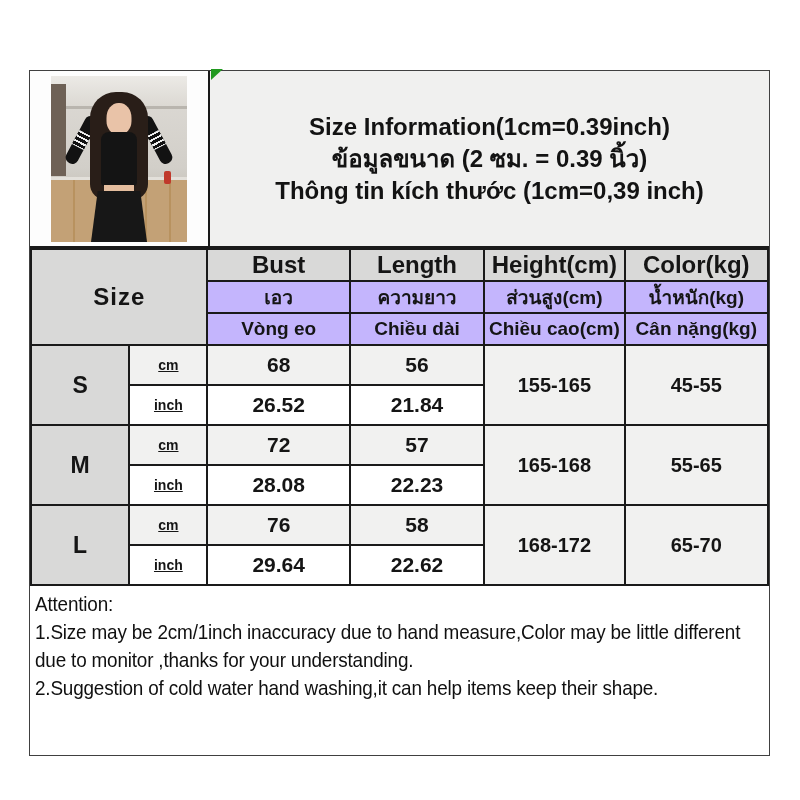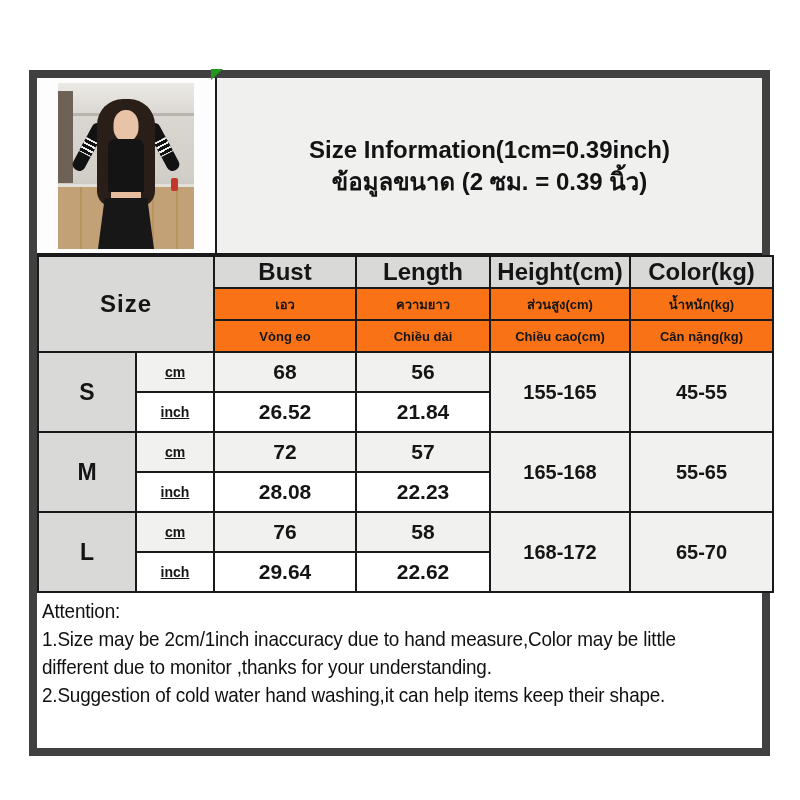--- a/index.html
+++ b/index.html
@@ -1,18 +1,18 @@
 <!DOCTYPE html>
 <html><head>
 <meta charset="utf-8">
 <style>
   html,body{margin:0;padding:0;background:#ffffff;}
   .stage{position:relative;width:800px;height:800px;background:#ffffff;overflow:hidden;
          font-family:"Liberation Sans","DejaVu Sans",sans-serif;color:#151515;}
-  .box{position:absolute;left:29px;top:70px;width:741px;height:686px;border:8px solid #404040;
+  .box{position:absolute;left:29px;top:70px;width:741px;height:686px;border:1px solid #404040;
        background:#ffffff;box-sizing:border-box;display:flex;flex-direction:column;}
   
   .top-row{display:flex;height:175px;border-bottom:2px solid #1a1a1a;flex:0 0 auto;}
   .photo-cell{width:178px;flex:0 0 auto;border-right:2px solid #1a1a1a;background:#fdfdfd;
               display:flex;align-items:flex-start;justify-content:center;}
   .title-cell{flex:1;background:#f0f0ef;display:flex;flex-direction:column;justify-content:center;
               align-items:center;text-align:center;position:relative;}
   .title-line{font-weight:bold;font-size:24px;line-height:32px;color:#131313;}
   
   .photo{position:relative;width:136px;height:166px;margin-top:5px;overflow:hidden;
@@ -40,21 +40,21 @@
          background:#141414;border-radius:8px 8px 4px 4px;}
   .waist{position:absolute;left:50%;top:109px;width:30px;height:7px;transform:translateX(-50%);
          background:#e4bd9e;}
   .pants{position:absolute;left:50%;top:115px;width:56px;height:51px;transform:translateX(-50%);
          background:#171717;clip-path:polygon(12% 0,88% 0,100% 100%,0 100%);}
   
   table.size-table{border-collapse:collapse;table-layout:fixed;width:100%;flex:0 0 auto;}
   table.size-table td{border:2px solid #1a1a1a;text-align:center;vertical-align:middle;
                       font-weight:bold;padding:0;overflow:hidden;}
   .hdr{background:#d9d9d8;font-size:24px;}
-  .hdr-sub{background:#f97316;font-size:13px;}
+  .hdr-sub{background:#c4b5fd;font-size:19px;}
   .cell-size-big{background:#d9d9d8;font-size:24px;letter-spacing:1px;}
   .cell-letter{background:#d9d9d8;font-size:23px;}
   .cell-unit-cm,.cell-val-cm{background:#f1f1f0;}
   .cell-unit-in,.cell-val-in{background:#ffffff;}
   .cell-unit-cm,.cell-unit-in{font-size:14px;text-decoration:underline;}
   .cell-val-cm,.cell-val-in{font-size:21px;}
   .cell-range{background:#f1f1f0;font-size:20px;}
   tr.hrow{height:32px;} tr.drow{height:40px;}
   
   .attention{flex:1;background:#ffffff;padding:4px 16px 0 5px;}
@@ -90,20 +90,21 @@
           <div class="hair"></div>
           <div class="face"></div>
           <div class="torso"></div>
           <div class="waist"></div>
           <div class="pants"></div>
         </div>
       </div>
       <div class="title-cell">
         <div class="title-line">Size Information(1cm=0.39inch)</div>
         <div class="title-line">ข้อมูลขนาด (2 ซม. = 0.39 นิ้ว)</div>
+        <div class="title-line">Thông tin kích thước (1cm=0,39 inch)</div>
       </div>
     </div>
 
     <table class="size-table">
       <colgroup>
         <col style="width:98px">
           <col style="width:78px">
           <col style="width:142px">
         <col style="width:134px">
           <col style="width:140px">

